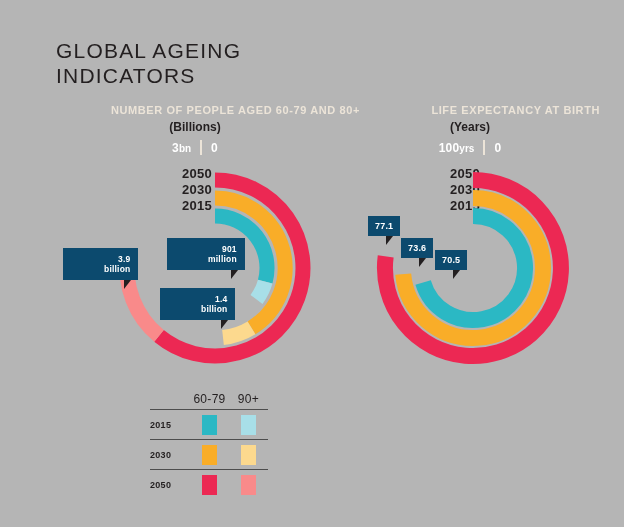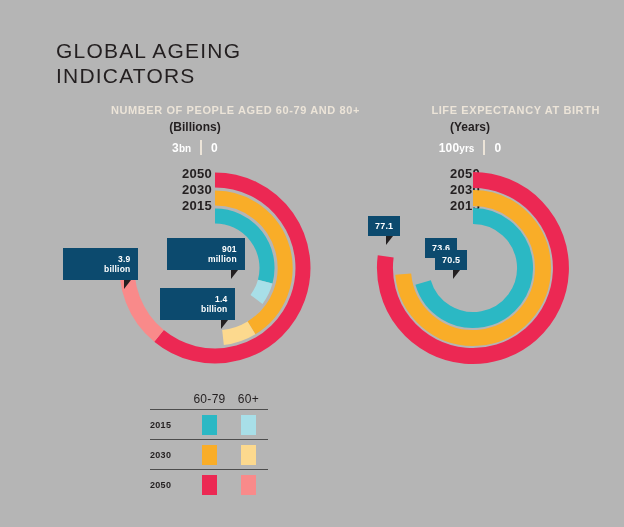--- a/index.html
+++ b/index.html
@@ -177,36 +177,36 @@
 
         <path d="M 0,-88 A 88,88 0 1 1 -87.3,-11.6" fill="none" stroke="#ec2853" stroke-width="16"></path>
       </g>
     </svg>
 
     <div class="callout small" style="left:28px;top:216px;">
       <span>77.1</span>
       <span class="tail" style="right:7px;bottom:-9px;"></span>
     </div>
 
-    <div class="callout small" style="left:61px;top:238px;margin-left:24px;">
+    <div class="callout small" style="left:61px;top:238px;">
       <span>73.6</span>
       <span class="tail" style="right:7px;bottom:-9px;"></span>
     </div>
 
     <div class="callout small" style="left:95px;top:250px;">
       <span>70.5</span>
       <span class="tail" style="right:7px;bottom:-9px;"></span>
     </div>
   </div>
 
   <div class="legend">
     <div class="legend-head">
       <div class="sp"></div>
       <div class="c">60-79</div>
-      <div class="c">60+</div>
+      <div class="c">90+</div>
     </div>
 
     <div class="legend-row">
       <div class="yr">2015</div>
       <div class="cell">
         <span class="swatch" style="background:#2bb8c4;"></span>
       </div>
       <div class="cell">
         <span class="swatch" style="background:#a8dfe8;"></span>
       </div>

